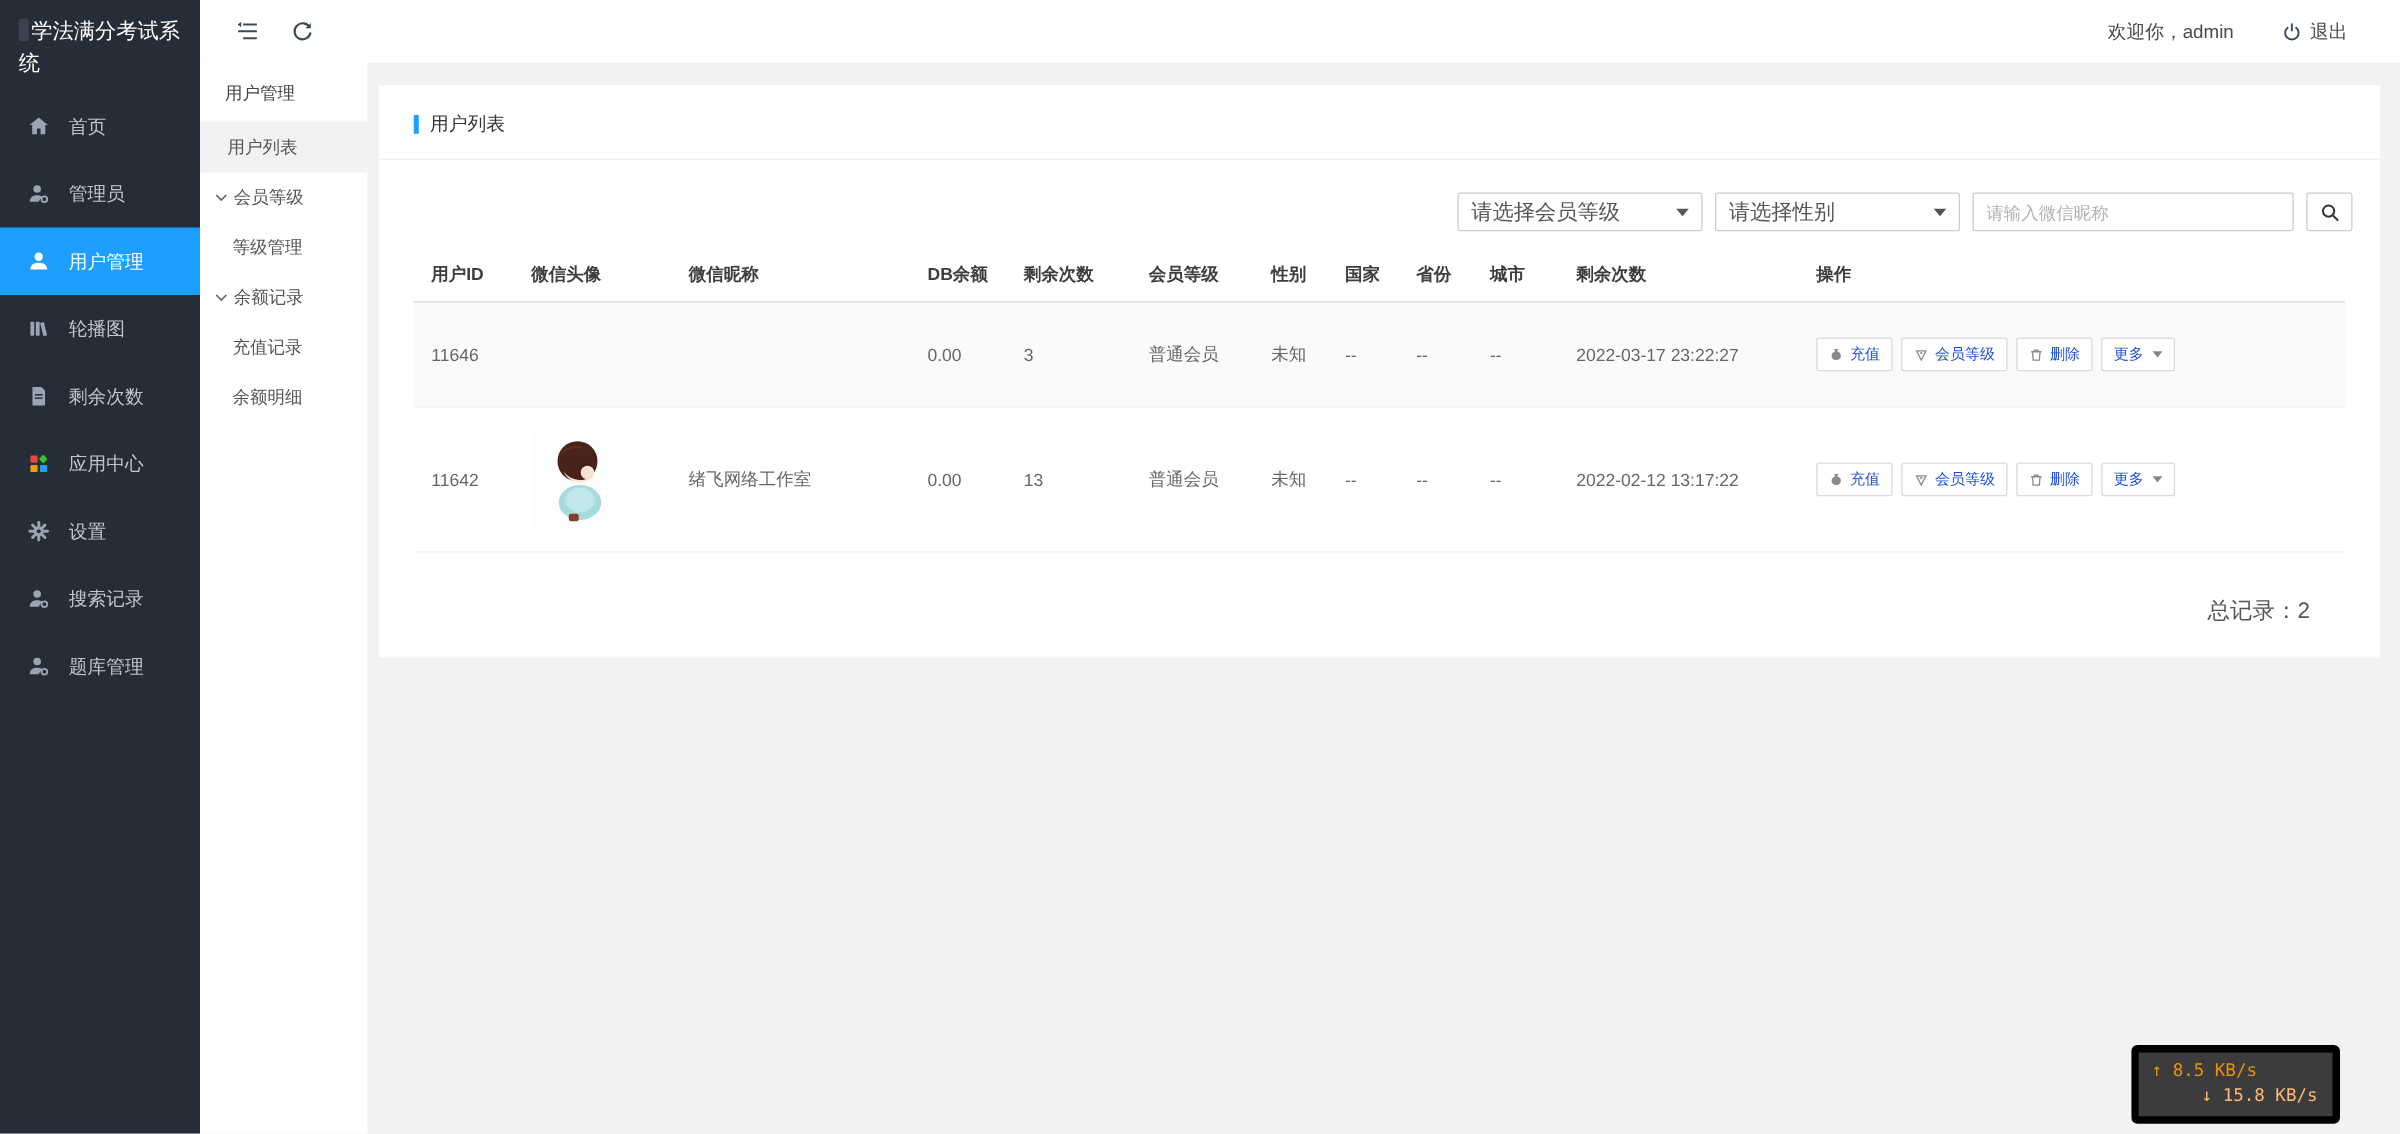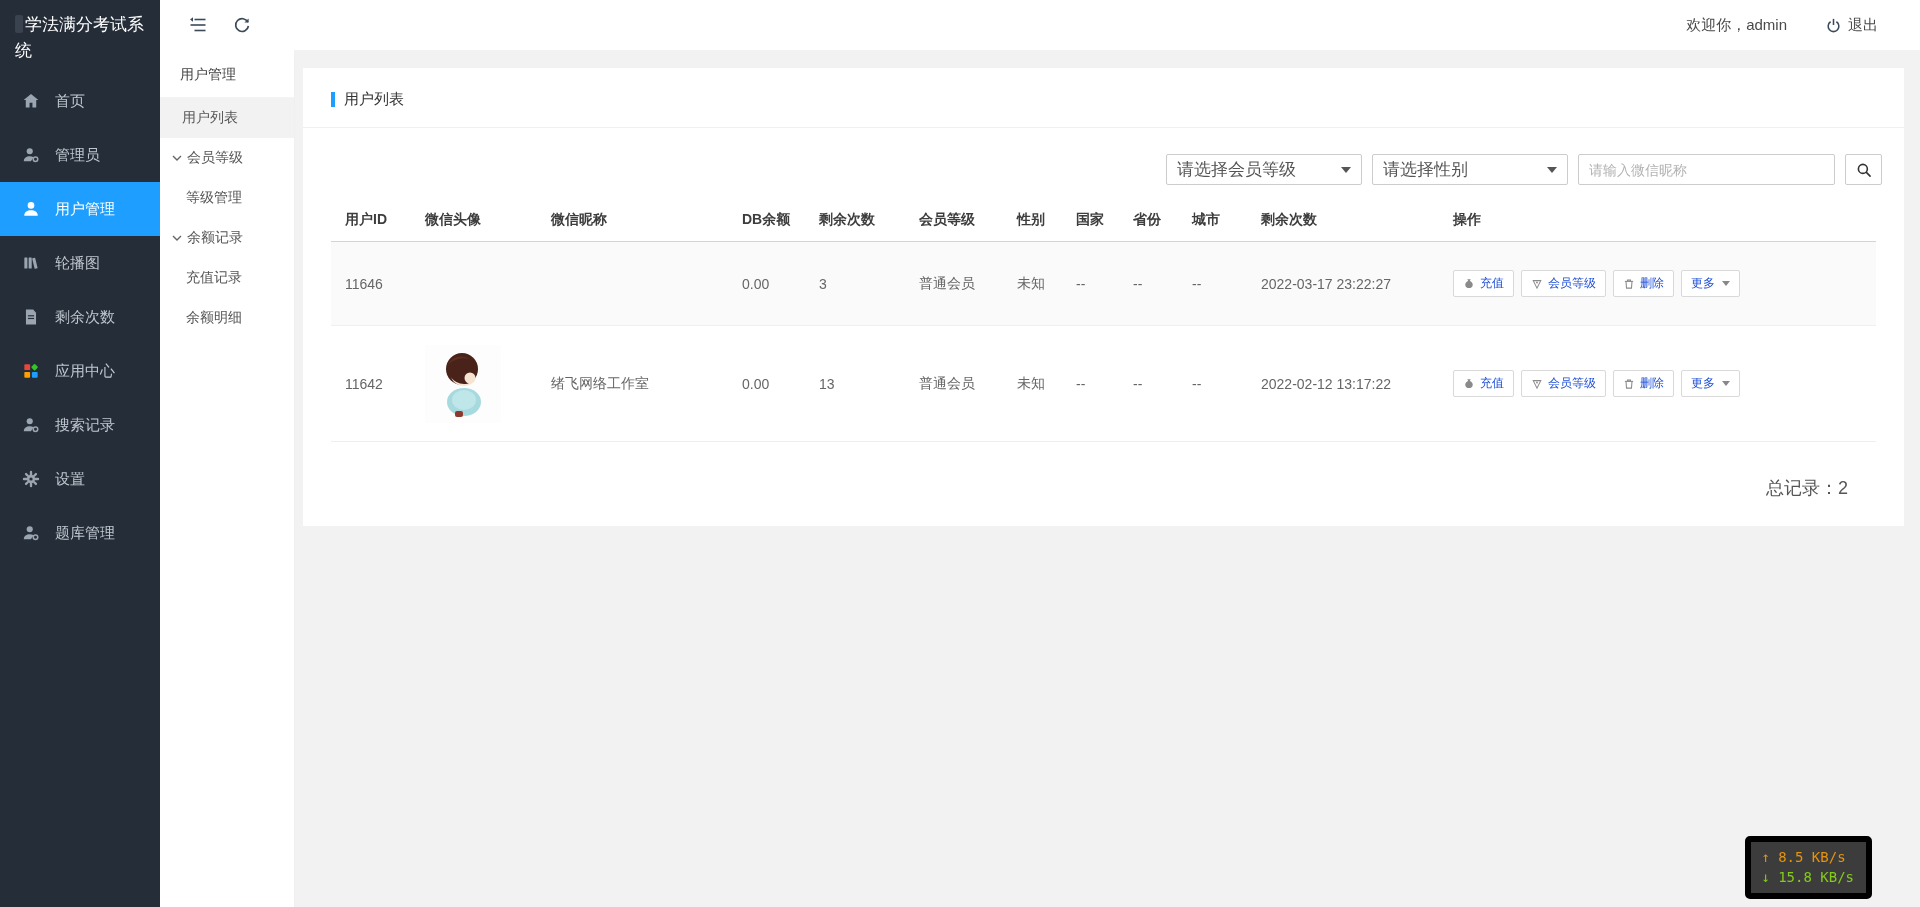--- a/index.html
+++ b/index.html
@@ -86,21 +86,21 @@
   .act-btn .mcaret { width:0; height:0; border-left:4px solid transparent;
     border-right:4px solid transparent; border-top:5px solid #888; margin-left:2px; }
 
   .total-row { text-align:right; padding:34px 56px 0 0; font-size:18px; color:#555; }
 
   
   .netspeed { position:fixed; right:48px; bottom:8px; background:#3c3c3c;
     border:6px solid #000000; border-radius:5px; padding:5px 12px 6px 10px;
     font-size:14px; line-height:20px; font-family:"DejaVu Sans Mono",monospace; }
   .net-up { color:#e8930c; }
-  .net-down { color:#84cc16; }
+  .net-down { color:#fdba74;margin-left:40px; }
 </style>
 </head>
 <body>
 
 <div class="layout">
 
   <aside class="sidebar">
     <div class="logo"><span class="logo-img"></span><span>学法满分考试系统</span></div>
 
     <div class="nav-item">
@@ -147,47 +147,47 @@
 
 
     <div class="nav-item">
       <svg class="nicon" viewBox="0 0 20 20">
           <rect x="2.6" y="2.6" width="6.4" height="6.4" rx="1" fill="#e8453c"></rect>
           <rect x="11.2" y="3" width="5.6" height="5.6" rx="1" transform="rotate(45 14 5.8)" fill="#35c529"></rect>
           <rect x="2.6" y="11" width="6.4" height="6.4" rx="1" fill="#ff9e01"></rect>
           <rect x="11" y="11" width="6.4" height="6.4" rx="1" fill="#1e9fff"></rect>
         </svg>
       <span>应用中心</span>
-    </div>
-
-    <div class="nav-item">
-      <svg class="nicon" viewBox="0 0 20 20" fill="currentColor">
-          <circle cx="8.6" cy="5.8" r="3.4"></circle>
-          <path d="M2 17c0-3.9 3-5.6 6.6-5.6 1.7 0 3.2.4 4.3 1.1l-3 4.5z"></path>
-          <circle cx="15" cy="14.8" r="2.5" fill="none" stroke="currentColor" stroke-width="1.7"></circle>
-        </svg>
-      <span>搜索记录</span>
     </div>
 
     <div class="nav-item">
       <svg class="nicon" viewBox="0 0 20 20">
           <g stroke="currentColor" stroke-width="2.6" stroke-linecap="round">
             <line x1="10" y1="2.2" x2="10" y2="5"></line>
             <line x1="10" y1="15" x2="10" y2="17.8"></line>
             <line x1="2.2" y1="10" x2="5" y2="10"></line>
             <line x1="15" y1="10" x2="17.8" y2="10"></line>
             <line x1="4.5" y1="4.5" x2="6.4" y2="6.4"></line>
             <line x1="13.6" y1="13.6" x2="15.5" y2="15.5"></line>
             <line x1="4.5" y1="15.5" x2="6.4" y2="13.6"></line>
             <line x1="13.6" y1="6.4" x2="15.5" y2="4.5"></line>
           </g>
           <circle cx="10" cy="10" r="4.6" fill="currentColor"></circle>
           <circle cx="10" cy="10" r="1.8" fill="#252d38"></circle>
         </svg>
       <span>设置</span>
+    </div>
+
+    <div class="nav-item">
+      <svg class="nicon" viewBox="0 0 20 20" fill="currentColor">
+          <circle cx="8.6" cy="5.8" r="3.4"></circle>
+          <path d="M2 17c0-3.9 3-5.6 6.6-5.6 1.7 0 3.2.4 4.3 1.1l-3 4.5z"></path>
+          <circle cx="15" cy="14.8" r="2.5" fill="none" stroke="currentColor" stroke-width="1.7"></circle>
+        </svg>
+      <span>搜索记录</span>
     </div>
 
     <div class="nav-item">
       <svg class="nicon" viewBox="0 0 20 20" fill="currentColor">
           <circle cx="8.6" cy="5.8" r="3.4"></circle>
           <path d="M2 17c0-3.9 3-5.6 6.6-5.6 1.7 0 3.2.4 4.3 1.1l-3 4.5z"></path>
           <circle cx="15" cy="14.8" r="2.5" fill="none" stroke="currentColor" stroke-width="1.7"></circle>
         </svg>
       <span>题库管理</span>
     </div>

